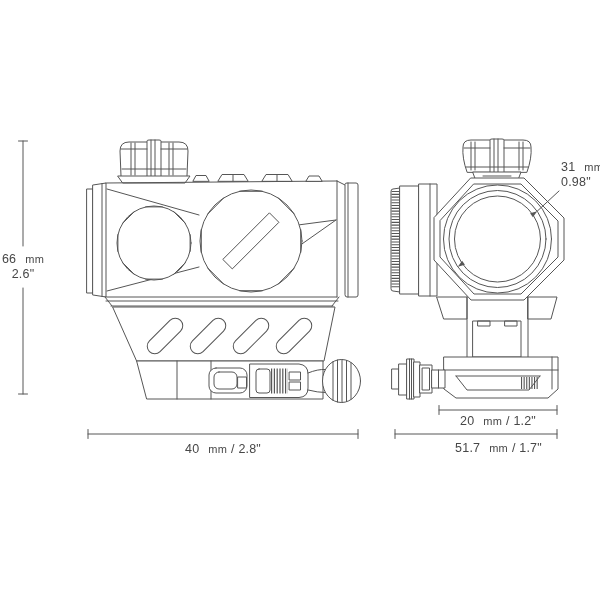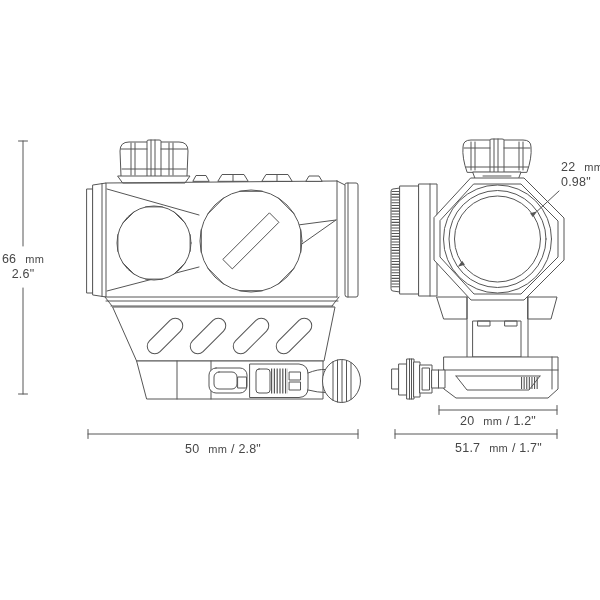--- a/index.html
+++ b/index.html
@@ -173,26 +173,26 @@
 <div class="dim-label center" style="left:1px;top:252px;width:44px;">
   <div class="row">
     <span>66</span><span class="u">mm</span>
   </div>
   <div class="row">
     <span>2.6"</span>
   </div>
 </div>
 
 <div class="dim-label center" style="left:123px;top:442px;width:200px;">
-  <span>50</span><span class="u">mm</span><span class="in">/ 2.8"</span>
+  <span>40</span><span class="u">mm</span><span class="in">/ 2.8"</span>
 </div>
 
 <div class="dim-label" style="left:561px;top:160px;">
   <div class="row">
-    <span>22</span><span class="u">mm</span>
+    <span>31</span><span class="u">mm</span>
   </div>
   <div class="row">
     <span>0.98"</span>
   </div>
 </div>
 
 <div class="dim-label center" style="left:398px;top:414px;width:200px;">
   <span>20</span><span class="u">mm</span><span class="in">/ 1.2"</span>
 </div>
 

